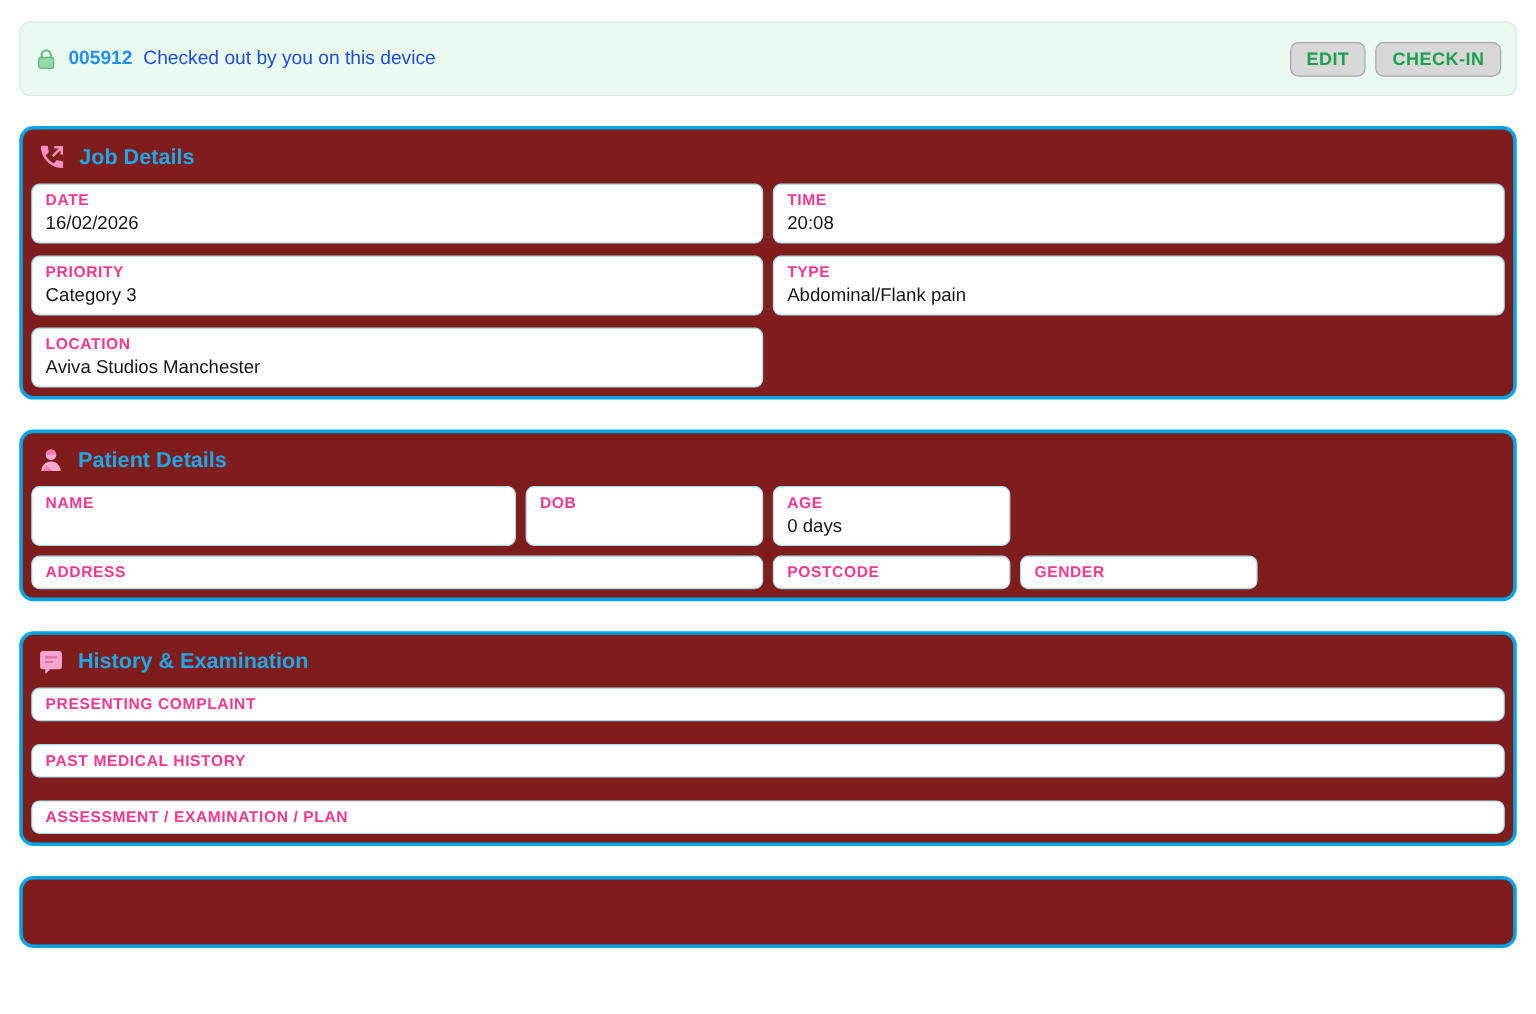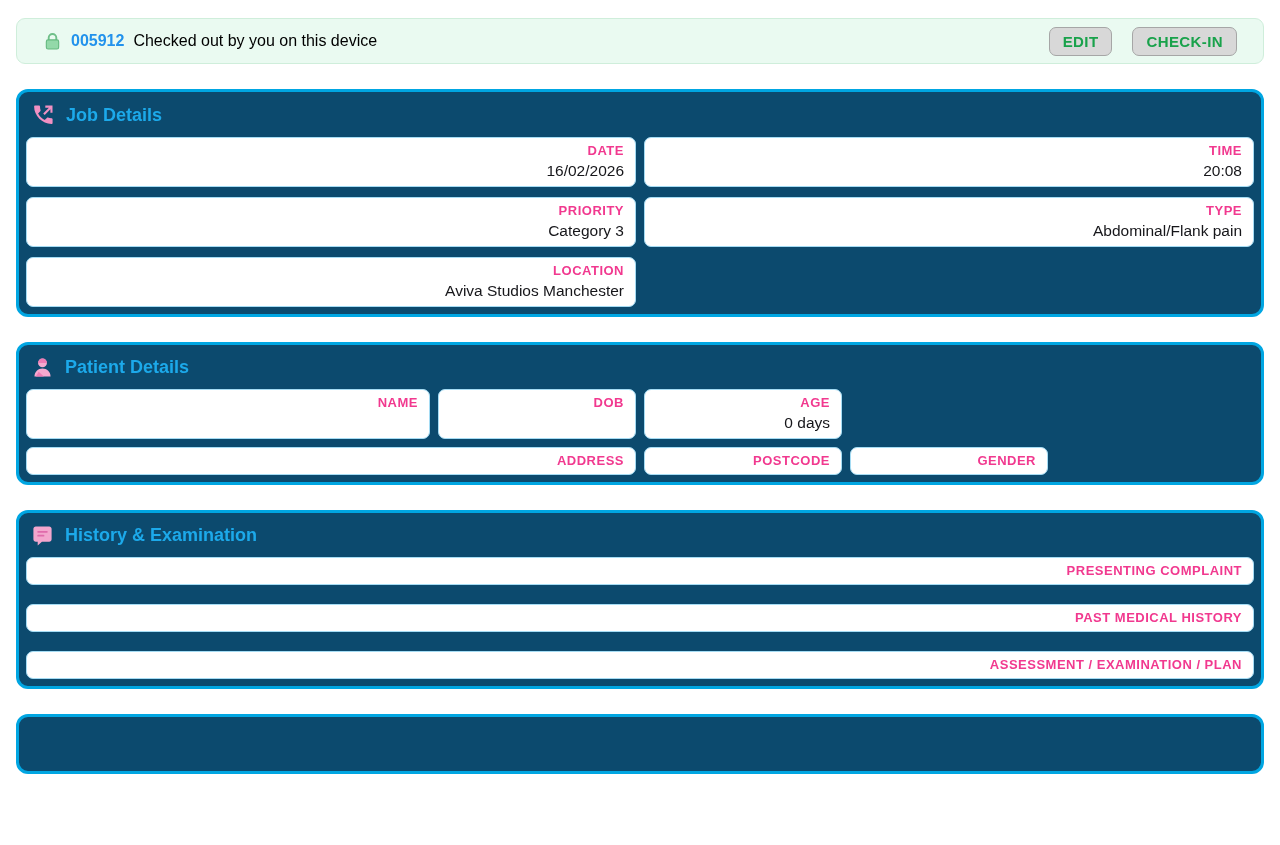--- a/index.html
+++ b/index.html
@@ -7,50 +7,49 @@
   body {
     width:1280px; height:845px; overflow:hidden;
     background:#ffffff;
     font-family:"Liberation Sans", sans-serif;
     color:#1b1b1d;
   }
 
   
   .banner {
     margin:18px 16px 0 16px;
-    height:46px;
+    height:62px;
     background:#eafaf1;
     border:1px solid #cfeedb;
     border-radius:9px;
     display:flex; align-items:center;
-    padding:0 26px;
+    padding:0 12px;
   }
   .banner .left { display:flex; align-items:center; gap:9px; flex:1; }
   .job-number { color:#2292ec; font-weight:700; font-size:16px; cursor:pointer; }
-  .banner-status { color:#000000; font-size:16px; }
-  .banner .actions { display:flex; gap:20px; }
+  .banner-status { color:#1d4ed8; font-size:16px; }
+  .banner .actions { display:flex; gap:8px; }
   .btn {
     background:#d8d8d8;
     border:1px solid #a6a6a6;
     border-radius:7px;
     color:#19a24b;
     font-family:"Liberation Sans", sans-serif;
     font-weight:700; font-size:15px; letter-spacing:0.4px;
     padding:5px 13px;
     cursor:pointer;
   }
 
   
   .section {
     margin:25px 16px 11px 16px;
     border:3px solid #00a6e2;
     border-radius:12px;
-    background:#0c4a6e;
+    background:#7f1d1d;
     padding:0 7px 7px 7px;
-    text-align:right;
   }
   .section-header {
     display:flex; align-items:center; gap:11px;
     padding:11px 5px 10px 5px;
   }
   .section-title {
     color:#1ca9ea; font-weight:800; font-size:18px;
   }
   .section-header svg { display:block; }
 

